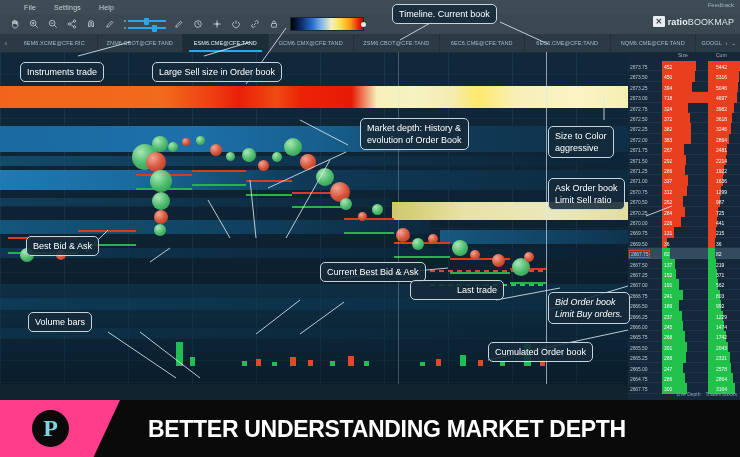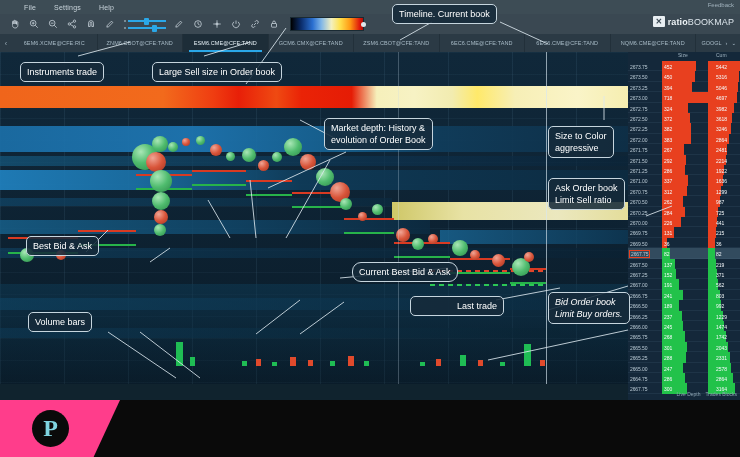--- a/index.html
+++ b/index.html
@@ -742,34 +742,36 @@
         <path d="M548 310 L628 286"></path>
         <path d="M488 360 L628 330"></path>
         <path d="M108 332 L176 378"></path>
         <path d="M140 332 L200 378"></path>
       </g>
     </svg>
 
     <div class="callout" style="left:392px;top:4px;">Timeline. Current book</div>
     <div class="callout" style="left:20px;top:62px;">Instruments trade</div>
     <div class="callout" style="left:152px;top:62px;">Large Sell size in Order book</div>
-    <div class="callout" style="left:324px;top:118px;">Market depth: History &amp;
+    <div class="callout" style="left:360px;top:118px;">Market depth: History &amp;
 evolution of Order Book</div>
     <div class="callout" style="left:548px;top:126px;">Size to Color
 aggressive</div>
     <div class="callout" style="left:548px;top:178px;">Ask Order book
 Limit Sell ratio</div>
     <div class="callout" style="left:26px;top:236px;">Best Bid &amp; Ask</div>
-    <div class="callout" style="left:352px;top:262px;border-radius:9px;">Current Best Bid &amp; Ask</div>
-    <div class="callout" style="left:410px;top:296px;padding-left:46px;">Last trade</div>
+    <div class="callout" style="left:320px;top:262px;">Current Best Bid &amp; Ask</div>
+    <div class="callout" style="left:410px;top:280px;padding-left:46px;">Last trade</div>
     <div class="callout" style="left:548px;top:292px;font-style:italic;">Bid Order book
 Limit Buy orders.</div>
     <div class="callout" style="left:28px;top:312px;">Volume bars</div>
+    <div class="callout" style="left:488px;top:342px;">Cumulated Order book</div>
   </div>
 
   <div class="banner">
     <div class="banner-pink"></div>
     <div class="banner-logo">
       <span>P</span>
     </div>
+    <div class="banner-title">BETTER UNDERSTANDING MARKET DEPTH</div>
   </div>
 
 </div>
 
 </body></html>

